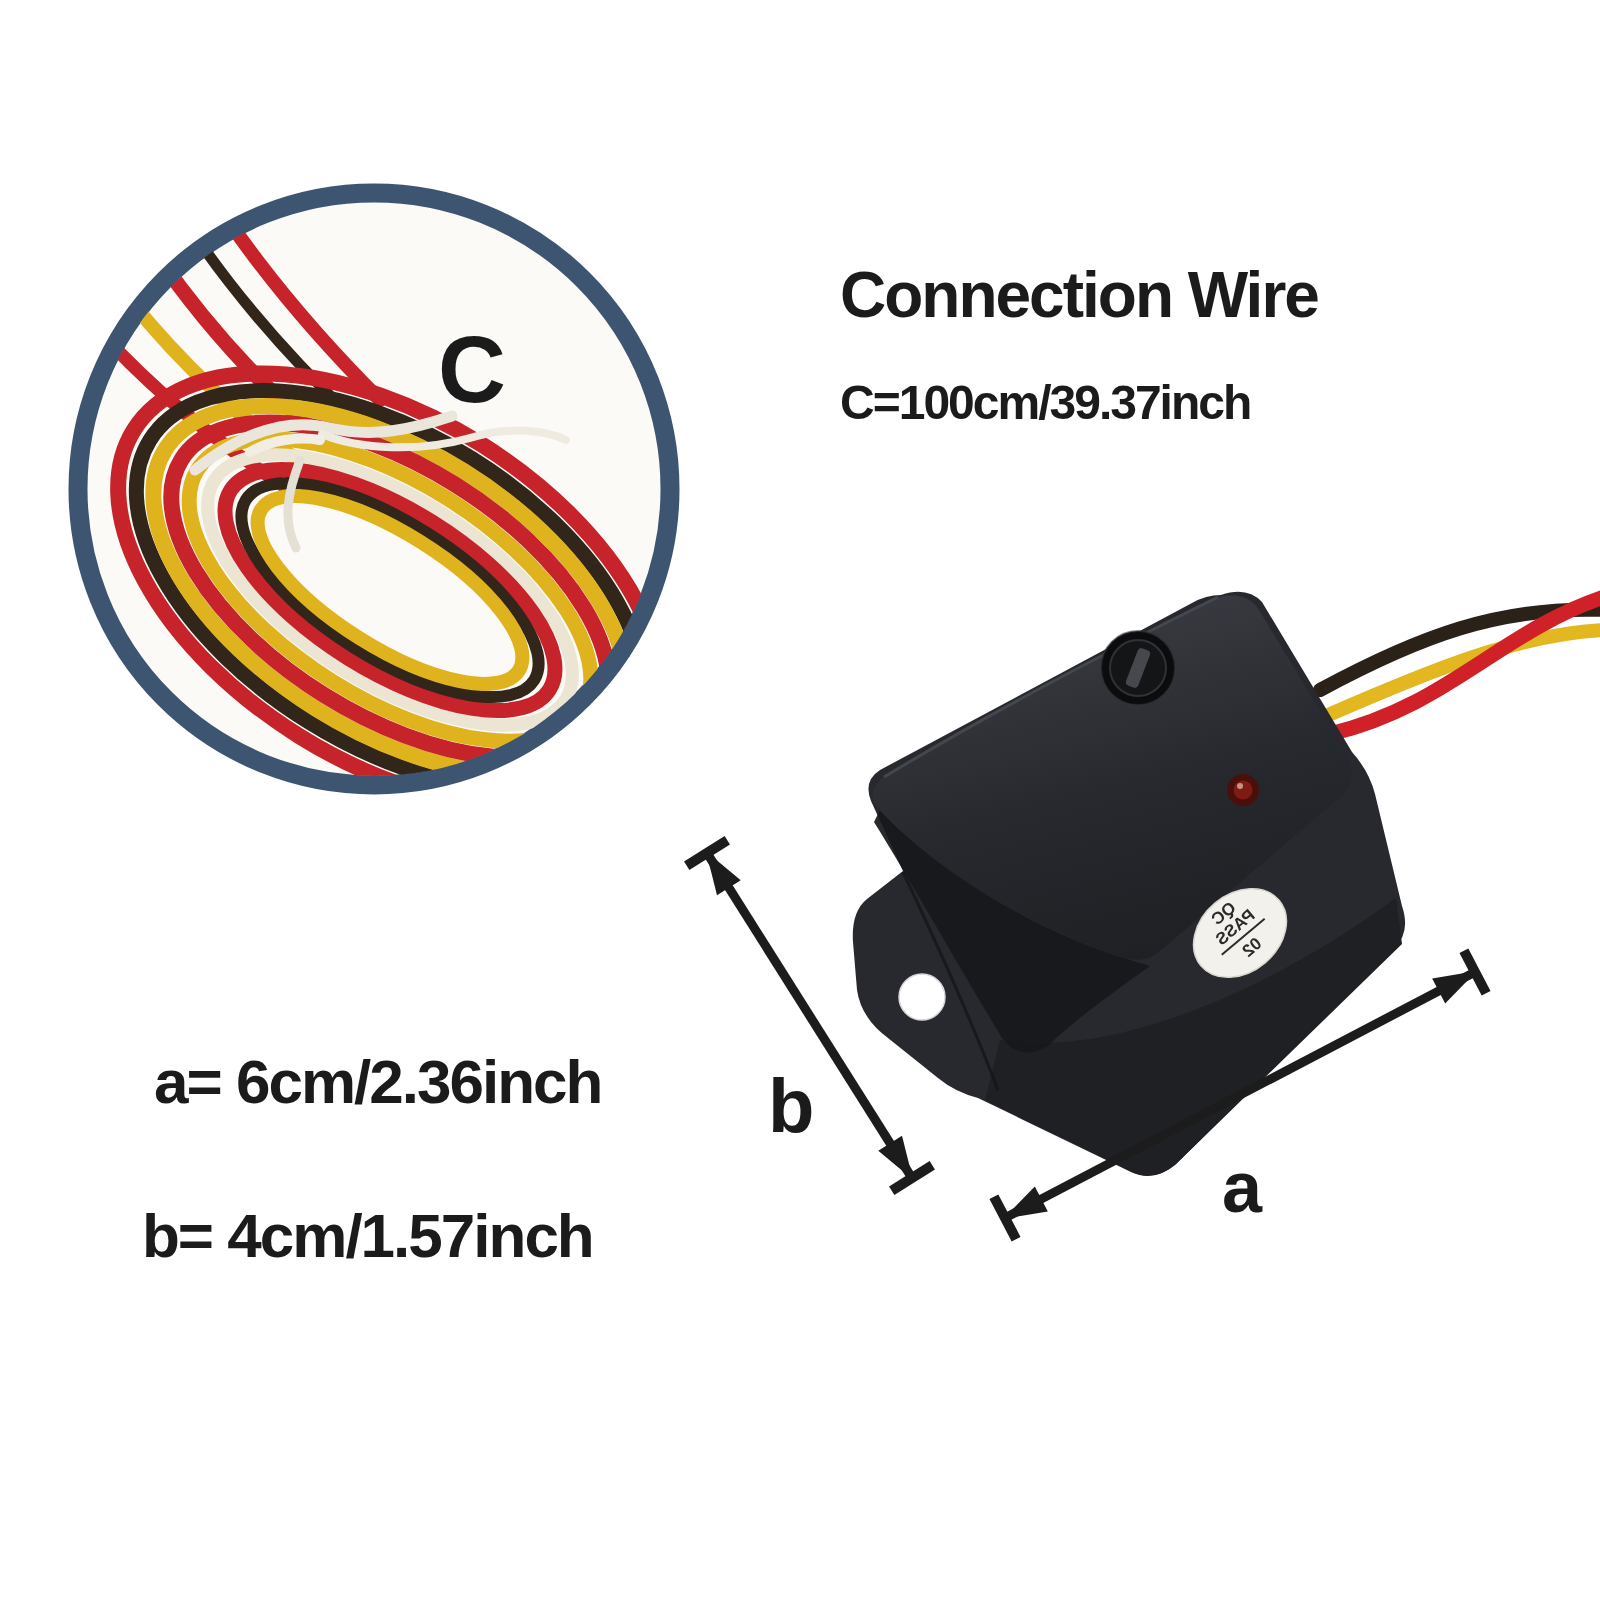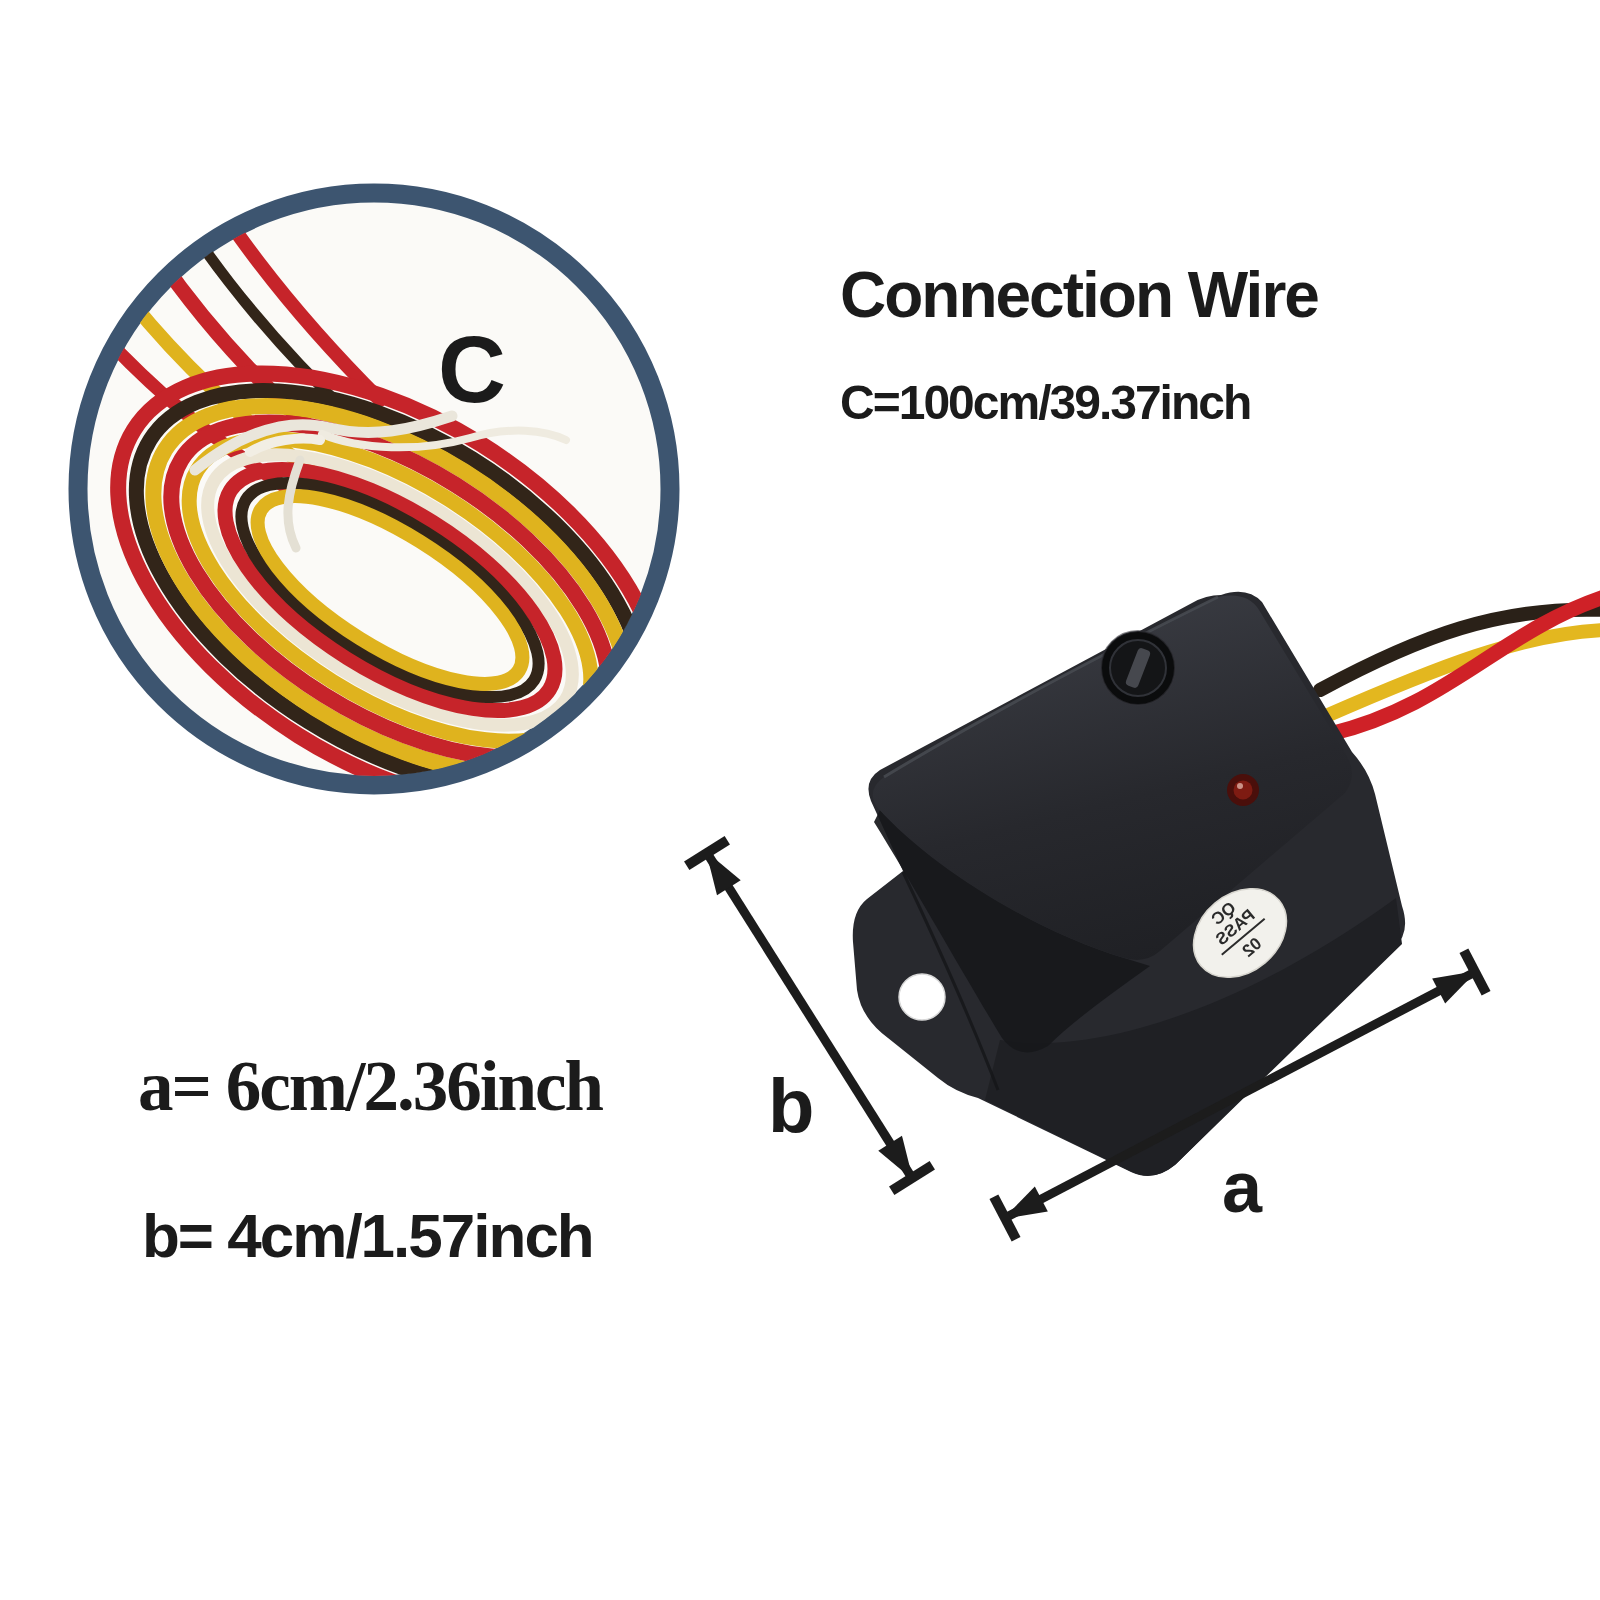--- a/index.html
+++ b/index.html
@@ -2,21 +2,21 @@
 <html><head>
 <meta charset="utf-8">
 <style>
   html,body{margin:0;padding:0;background:#fff;}
   .canvas{position:relative;width:1600px;height:1600px;background:#ffffff;overflow:hidden;
           font-family:"Liberation Sans","DejaVu Sans",sans-serif;}
   .layer{position:absolute;left:0;top:0;}
   .txt{position:absolute;color:#1b1b1b;font-weight:700;letter-spacing:-2px;white-space:nowrap;}
   .title1{left:840px;top:258px;font-size:64px;}
   .title2{left:840px;top:368px;font-size:48px;margin-top:7px;}
-  .dimA{left:138px;top:1046px;font-size:71px;font-family:Liberation Serif, serif;}
+  .dimA{left:154px;top:1046px;font-size:62px;}
   .dimB{left:142px;top:1200px;font-size:62px;}
   .labelC{left:438px;top:316px;font-size:94px;letter-spacing:0;}
   .labelB{left:768px;top:1062px;font-size:76px;letter-spacing:0;}
   .labelA{left:1222px;top:1146px;font-size:72px;letter-spacing:0;}
 </style>
 </head>
 <body>
 
 <div class="canvas">
 

